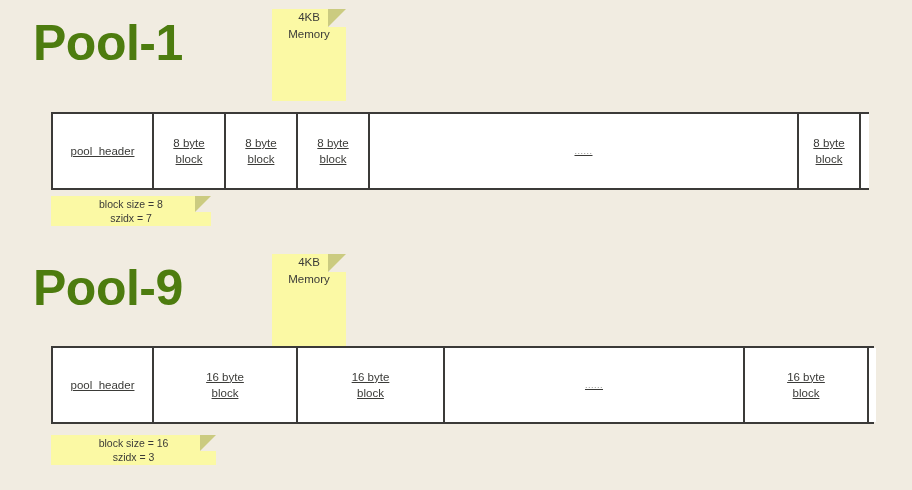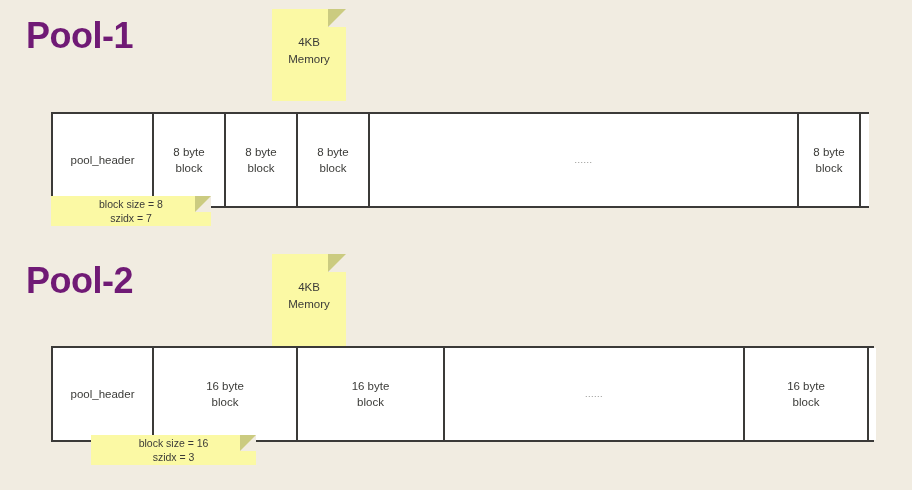--- a/index.html
+++ b/index.html
@@ -19,26 +19,26 @@
   .pool-section {
     position: absolute;
     left: 0;
     width: 912px;
   }
   #pool-1 { top: 0; }
   #pool-2 { top: 245px; }
 
   .pool-title {
     position: absolute;
-    left: 26px;
+    left: 33px;
     top: 18px;
-    font-size: 36px;
+    font-size: 50px;
     font-weight: bold;
     letter-spacing: -0.5px;
-    color: #701a75;
+    color: #4d7c0f;
     line-height: 1;
     white-space: nowrap;
   }
 
   
   .sticky {
     position: absolute;
     background: #fbf9a4;
     box-sizing: border-box;
     color: #3b3b38;
@@ -61,21 +61,21 @@
     border-left: 18px solid #cbcb80;
     border-bottom: 18px solid transparent;
   }
 
   .memory-note {
     left: 272px;
     top: 9px;
     width: 74px;
     height: 92px;
     display: flex;
-    align-items: center;
+    align-items: flex-start;
     justify-content: center;
     text-align: center;
     font-size: 11.5px;
     line-height: 1.45;
   }
   .memory-note .note-text { padding-bottom: 8px; }
 
   .info-note {
     left: 51px;
     top: 196px;
@@ -96,25 +96,26 @@
   .info-note .fold::before {
     border-left-width: 16px;
     border-bottom-width: 16px;
   }
 
   
   .pool-table {
     position: absolute;
     left: 51px;
     top: 112px;
-    height: 96px;
+    height: 78px;
     box-sizing: border-box;
     border: 2px solid #3b3a38;
     background: #ffffff;
     display: flex;
+    text-decoration: underline;
   }
   #pool-1 .pool-table { width: 818px; }
   #pool-2 .pool-table { top: 101px; width: 823px; }
 
   .cell {
     box-sizing: border-box;
     border-right: 2px solid #3b3a38;
     display: flex;
     align-items: center;
     justify-content: center;
@@ -166,21 +167,21 @@
   <div class="sticky info-note">
     <span>block size = 8</span>
     <span>szidx = 7</span>
     <span class="fold"></span>
   </div>
 
 </div>
 
 <div class="pool-section" id="pool-2">
 
-  <div class="pool-title">Pool-2</div>
+  <div class="pool-title">Pool-9</div>
 
   <div class="sticky memory-note">
     <div class="note-text">
       <span>4KB</span><br>
       <span>Memory</span>
     </div>
     <span class="fold"></span>
   </div>
 
   <div class="pool-table">
@@ -188,19 +189,19 @@
     <div class="cell" style="width:144px; white-space:pre-line">16 byte
 block</div>
     <div class="cell" style="width:147px; white-space:pre-line">16 byte
 block</div>
     <div class="cell ellipsis" style="width:300px">......</div>
     <div class="cell" style="width:124px; white-space:pre-line">16 byte
 block</div>
     <div class="cell sliver" style="width:7px"></div>
   </div>
 
-  <div class="sticky info-note" style="top:190px; width:165px;margin-left:40px;">
+  <div class="sticky info-note" style="top:190px; width:165px;">
     <span>block size = 16</span>
     <span>szidx = 3</span>
     <span class="fold"></span>
   </div>
 
 </div>
 
 </body></html>

